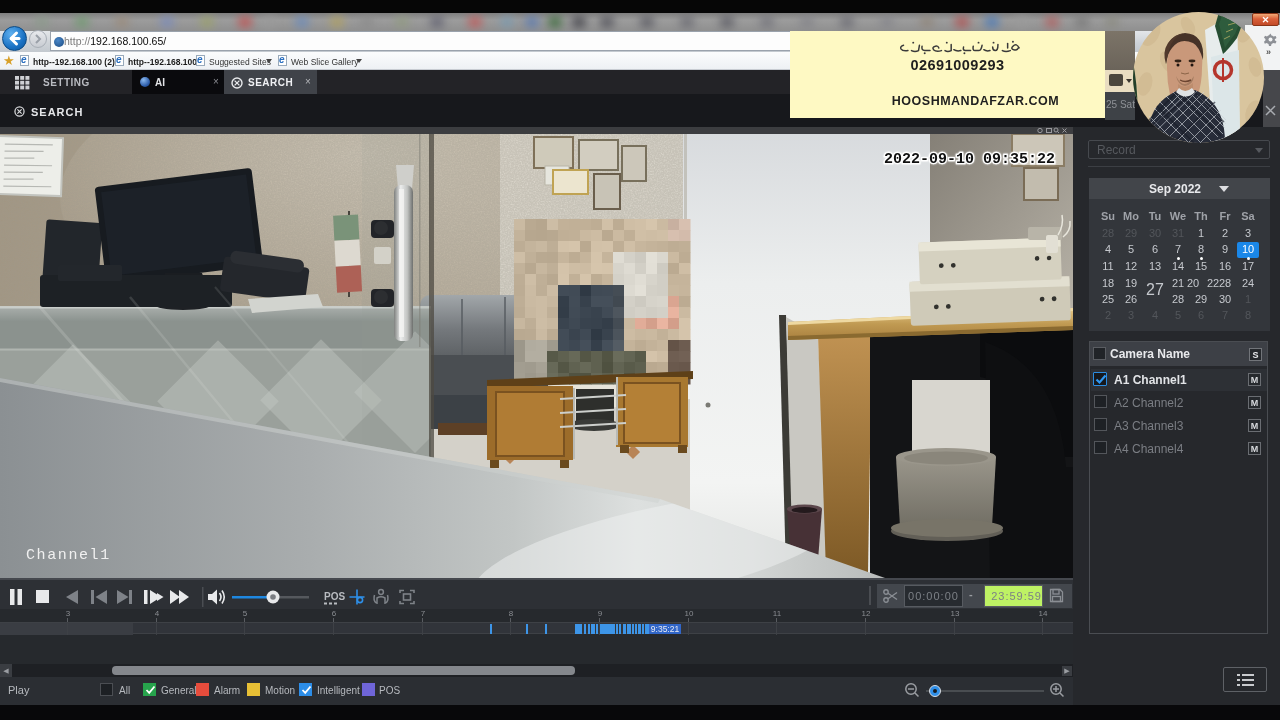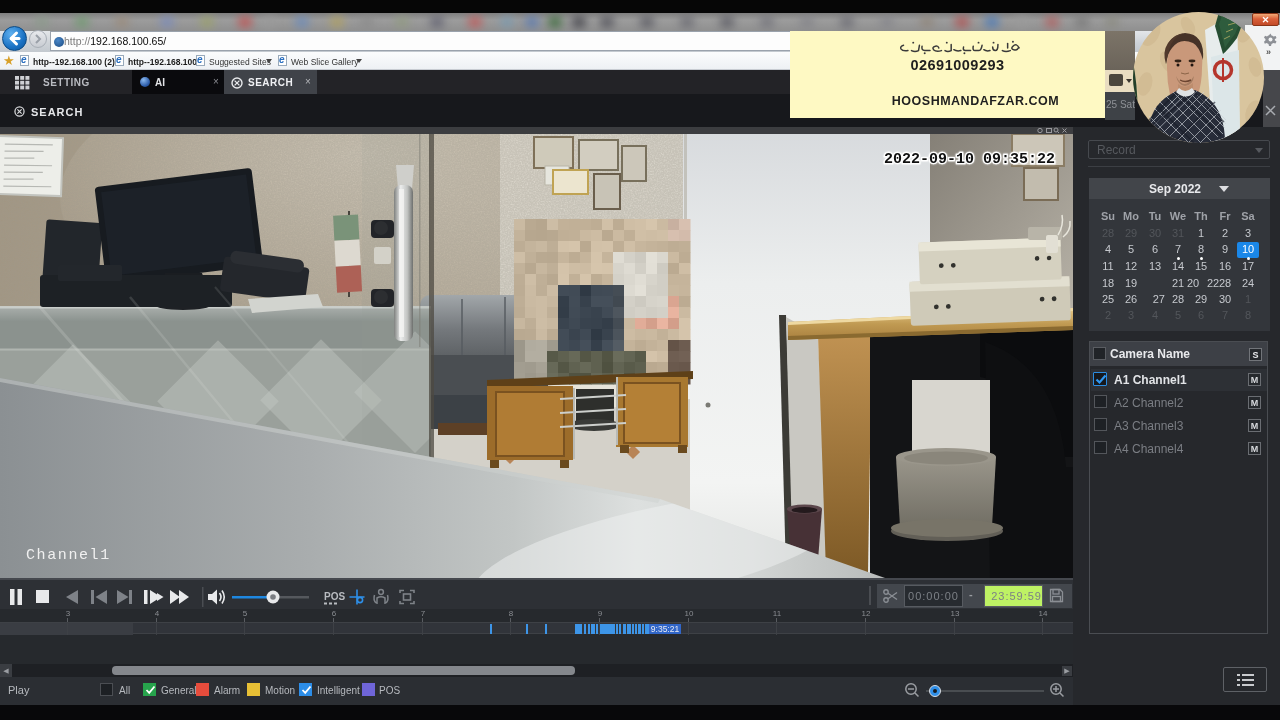--- a/index.html
+++ b/index.html
@@ -618,21 +618,21 @@
 <div class="abs" style="left:149px;top:82px;width:20px;text-align:center;font-size:11px;color:#c6c9ce;">17</div>
 <div class="abs" style="left:9px;top:99px;width:20px;text-align:center;font-size:11px;color:#c6c9ce;">18</div>
 <div class="abs" style="left:32px;top:99px;width:20px;text-align:center;font-size:11px;color:#c6c9ce;">19</div>
 <div class="abs" style="left:56px;top:99px;width:20px;text-align:center;font-size:11px;color:#c6c9ce;margin-left:38px;">20</div>
 <div class="abs" style="left:79px;top:99px;width:20px;text-align:center;font-size:11px;color:#c6c9ce;">21</div>
 <div class="abs" style="left:102px;top:99px;width:20px;text-align:center;font-size:11px;color:#c6c9ce;margin-left:12px;">22</div>
 <div class="abs" style="left:126px;top:99px;width:20px;text-align:center;font-size:11px;color:#c6c9ce;">28</div>
 <div class="abs" style="left:149px;top:99px;width:20px;text-align:center;font-size:11px;color:#c6c9ce;">24</div>
 <div class="abs" style="left:9px;top:115px;width:20px;text-align:center;font-size:11px;color:#c6c9ce;">25</div>
 <div class="abs" style="left:32px;top:115px;width:20px;text-align:center;font-size:11px;color:#c6c9ce;">26</div>
-<div class="abs" style="left:56px;top:115px;width:20px;text-align:right;font-size:11px;color:#c6c9ce;">27</div>
+<div class="abs" style="left:56px;top:103px;width:20px;text-align:center;font-size:16px;color:#c6c9ce;">27</div>
 <div class="abs" style="left:79px;top:115px;width:20px;text-align:center;font-size:11px;color:#c6c9ce;">28</div>
 <div class="abs" style="left:102px;top:115px;width:20px;text-align:center;font-size:11px;color:#c6c9ce;">29</div>
 <div class="abs" style="left:126px;top:115px;width:20px;text-align:center;font-size:11px;color:#c6c9ce;">30</div>
 <div class="abs" style="left:149px;top:115px;width:20px;text-align:center;font-size:11px;color:#53565b;">1</div>
 <div class="abs" style="left:9px;top:131px;width:20px;text-align:center;font-size:11px;color:#53565b;">2</div>
 <div class="abs" style="left:32px;top:131px;width:20px;text-align:center;font-size:11px;color:#53565b;">3</div>
 <div class="abs" style="left:56px;top:131px;width:20px;text-align:center;font-size:11px;color:#53565b;">4</div>
 <div class="abs" style="left:79px;top:131px;width:20px;text-align:center;font-size:11px;color:#53565b;">5</div>
 <div class="abs" style="left:102px;top:131px;width:20px;text-align:center;font-size:11px;color:#53565b;">6</div>
 <div class="abs" style="left:126px;top:131px;width:20px;text-align:center;font-size:11px;color:#53565b;">7</div>

